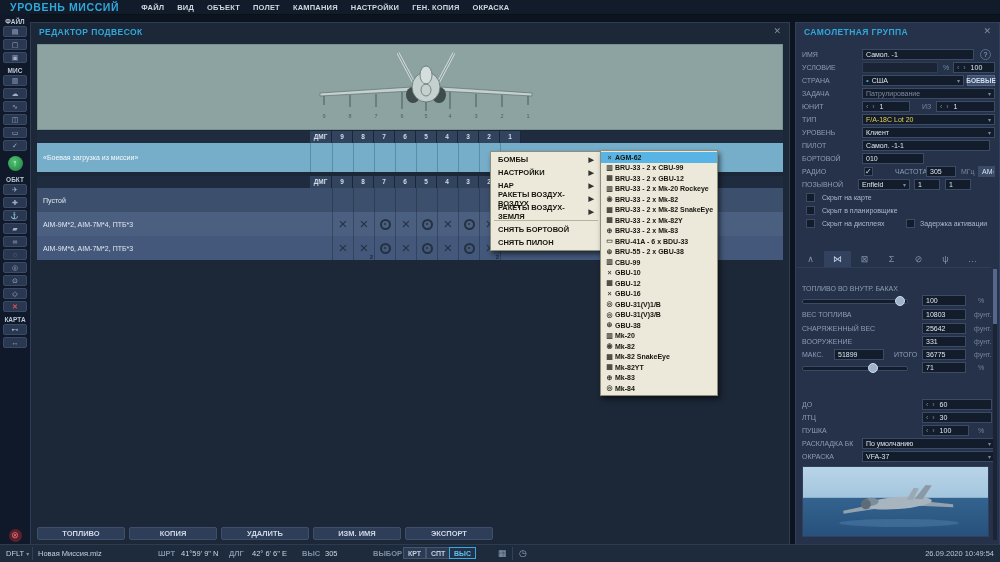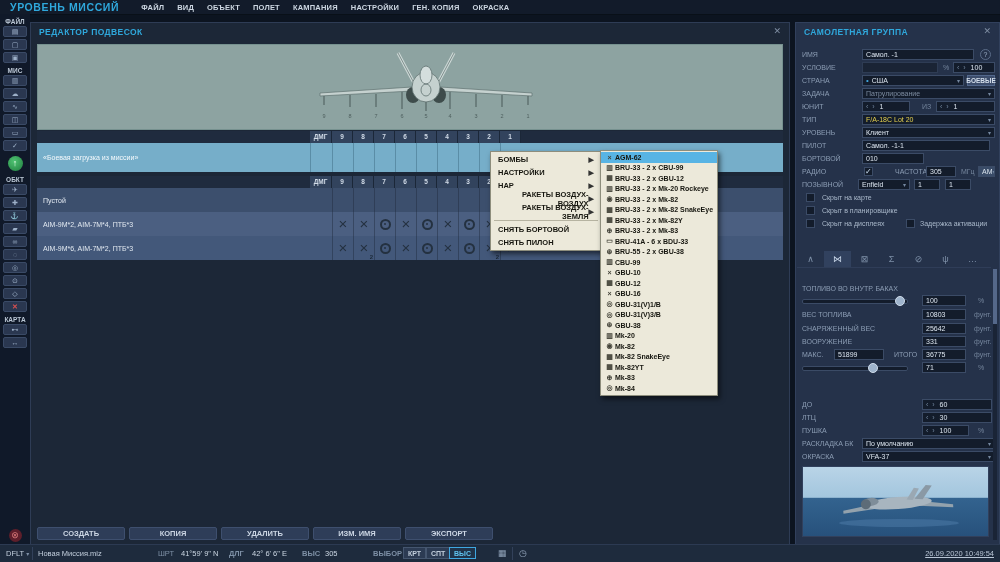--- a/index.html
+++ b/index.html
@@ -49,21 +49,21 @@
   .t-row.r-b{background:#43587a;height:24px;}
   .wpn-x{font-size:15px;color:#243140;line-height:14px;}
   .wpn-o{width:11px;height:11px;border:2px solid #243140;border-radius:50%;position:relative;box-sizing:border-box;}
   .wpn-o::after{content:"";position:absolute;left:50%;top:50%;width:2px;height:2px;margin:-1px 0 0 -1px;border-radius:50%;background:#243140;}
   .wpn-sub{position:absolute;right:1px;bottom:0;font-size:6px;font-weight:bold;color:#1c2938;}
   .pe-buttons{position:absolute;bottom:4px;left:6px;display:flex;gap:4px;}
   .pe-btn{min-width:88px;height:13px;background:#2e3d58;border:1px solid #3e4f6e;border-radius:2px;
           font-size:7.5px;font-weight:bold;color:#ccd6e4;text-align:center;line-height:11px;padding:0 8px;box-sizing:border-box;}
   
   .ctx{position:absolute;background:#ece9da;border:1px solid #8d8d7c;box-shadow:2px 3px 5px rgba(0,0,0,.55);z-index:50;}
-  .ctx-main{left:490px;top:151px;width:110px;padding:1px 0;text-align:right;}
+  .ctx-main{left:490px;top:151px;width:110px;padding:1px 0;}
   .ctx-item{height:13px;display:flex;align-items:center;padding:0 7px;font-size:7.5px;font-weight:bold;color:#16160f;}
   .ctx-item .arrow{margin-left:auto;font-size:7px;color:#333;}
   .ctx-sep{height:1px;background:#b6b3a1;margin:2px 3px;}
   .ctx-sub{left:600px;top:150px;width:116px;padding:1px 0;}
   .wp-item{height:10.5px;display:flex;align-items:center;padding:0 4px;font-size:7px;font-weight:bold;color:#16160f;white-space:nowrap;}
   .wp-item.selected{background:#58b4e4;}
   .wp-ic{width:9px;font-size:7px;color:#44443a;text-align:center;margin-right:1px;flex:none;}
   
   .right-panel{position:absolute;left:795px;top:22px;width:205px;bottom:17px;background:#25324a;
                border:1px solid #31405c;box-sizing:border-box;}
@@ -102,21 +102,21 @@
            background:linear-gradient(#b9d4e7 0%,#a3c6de 44%,#33638f 45%,#27517c 100%);overflow:hidden;}
   
   .statusbar{position:absolute;left:0;right:0;bottom:0;height:17px;background:#1e2b3d;border-top:1px solid #2c3a52;font-size:7.5px;}
   .st{position:absolute;top:4px;color:#7e90a6;}
   .st b{color:#ccd7e3;font-weight:normal;margin-left:5px;}
   .st-sep{position:absolute;top:2px;width:1px;height:13px;background:#32415a;}
   .st-btn{position:absolute;top:2px;height:12px;padding:0 4px;border:1px solid #45566f;background:#2c3b53;
           color:#c3cfdd;font-size:7px;font-weight:bold;line-height:11px;box-sizing:border-box;}
   .st-btn.active{border-color:#3fa7e0;color:#5fc3f0;background:#203349;}
   .st-ic{position:absolute;top:3px;color:#8ea0b6;font-size:9px;line-height:10px;}
-  .st-right{position:absolute;right:6px;top:4px;color:#b9c6d6;text-decoration:underline;}
+  .st-right{position:absolute;right:6px;top:4px;color:#b9c6d6;}
   svg{display:block;}
 </style>
 </head>
 <body>
 
 <div class="topbar">
   <span class="app-title">УРОВЕНЬ МИССИЙ</span>
   <span id="topbar-menu" style="display:flex;">
       <span class="menu-item">ФАЙЛ</span>
       <span class="menu-item">ВИД</span>
@@ -333,21 +333,21 @@
           <span class="wpn-sub">2</span>
         </div>
         <div class="t-cell">
           <span class="wpn-x">×</span>
         </div>
         <div class="t-fill"></div>
       </div>
     </div>
 
   <div class="pe-buttons" id="pe-buttons">
-      <div class="pe-btn">СОЗДАТЬ</div>
+      <div class="pe-btn">ТОПЛИВО</div>
       <div class="pe-btn">КОПИЯ</div>
       <div class="pe-btn">УДАЛИТЬ</div>
       <div class="pe-btn">ИЗМ. ИМЯ</div>
       <div class="pe-btn">ЭКСПОРТ</div>
     </div>
 </div>
 
 <div class="ctx ctx-main" id="ctx-main">
     <div class="ctx-item">
       <span>БОМБЫ</span>
@@ -639,21 +639,21 @@
 
   <div class="scrollbar">
       <div class="scroll-thumb"></div>
     </div>
 </div>
 
 <div class="statusbar">
   <span class="st" style="left:6px;color:#c3cfdd;"><span>DFLT</span> <span style="color:#7e90a6;font-size:6px;">▾</span></span>
   <span class="st-sep" style="left:32px;"></span>
   <span class="st" style="left:38px;color:#c3cfdd;text-align:center;">Новая Миссия.miz</span>
-  <span class="st" style="left:158px;font-weight:normal;">ШРТ</span>
+  <span class="st" style="left:158px;font-weight:bold;">ШРТ</span>
   <span class="st" style="left:176px;"><b>41°59' 9" N</b></span>
   <span class="st" style="left:229px;font-weight:bold;">ДЛГ</span>
   <span class="st" style="left:247px;"><b>42° 6' 6" E</b></span>
   <span class="st" style="left:302px;font-weight:bold;">ВЫС</span>
   <span class="st" style="left:320px;"><b>305</b></span>
   <span class="st" style="left:373px;font-weight:bold;">ВЫБОР</span>
   <span class="st-btn" style="left:403px;">КРТ</span>
   <span class="st-btn" style="left:426px;">СПТ</span>
   <span class="st-btn active" style="left:449px;">ВЫС</span>
   <span class="st-ic" style="left:498px;">▦</span>

